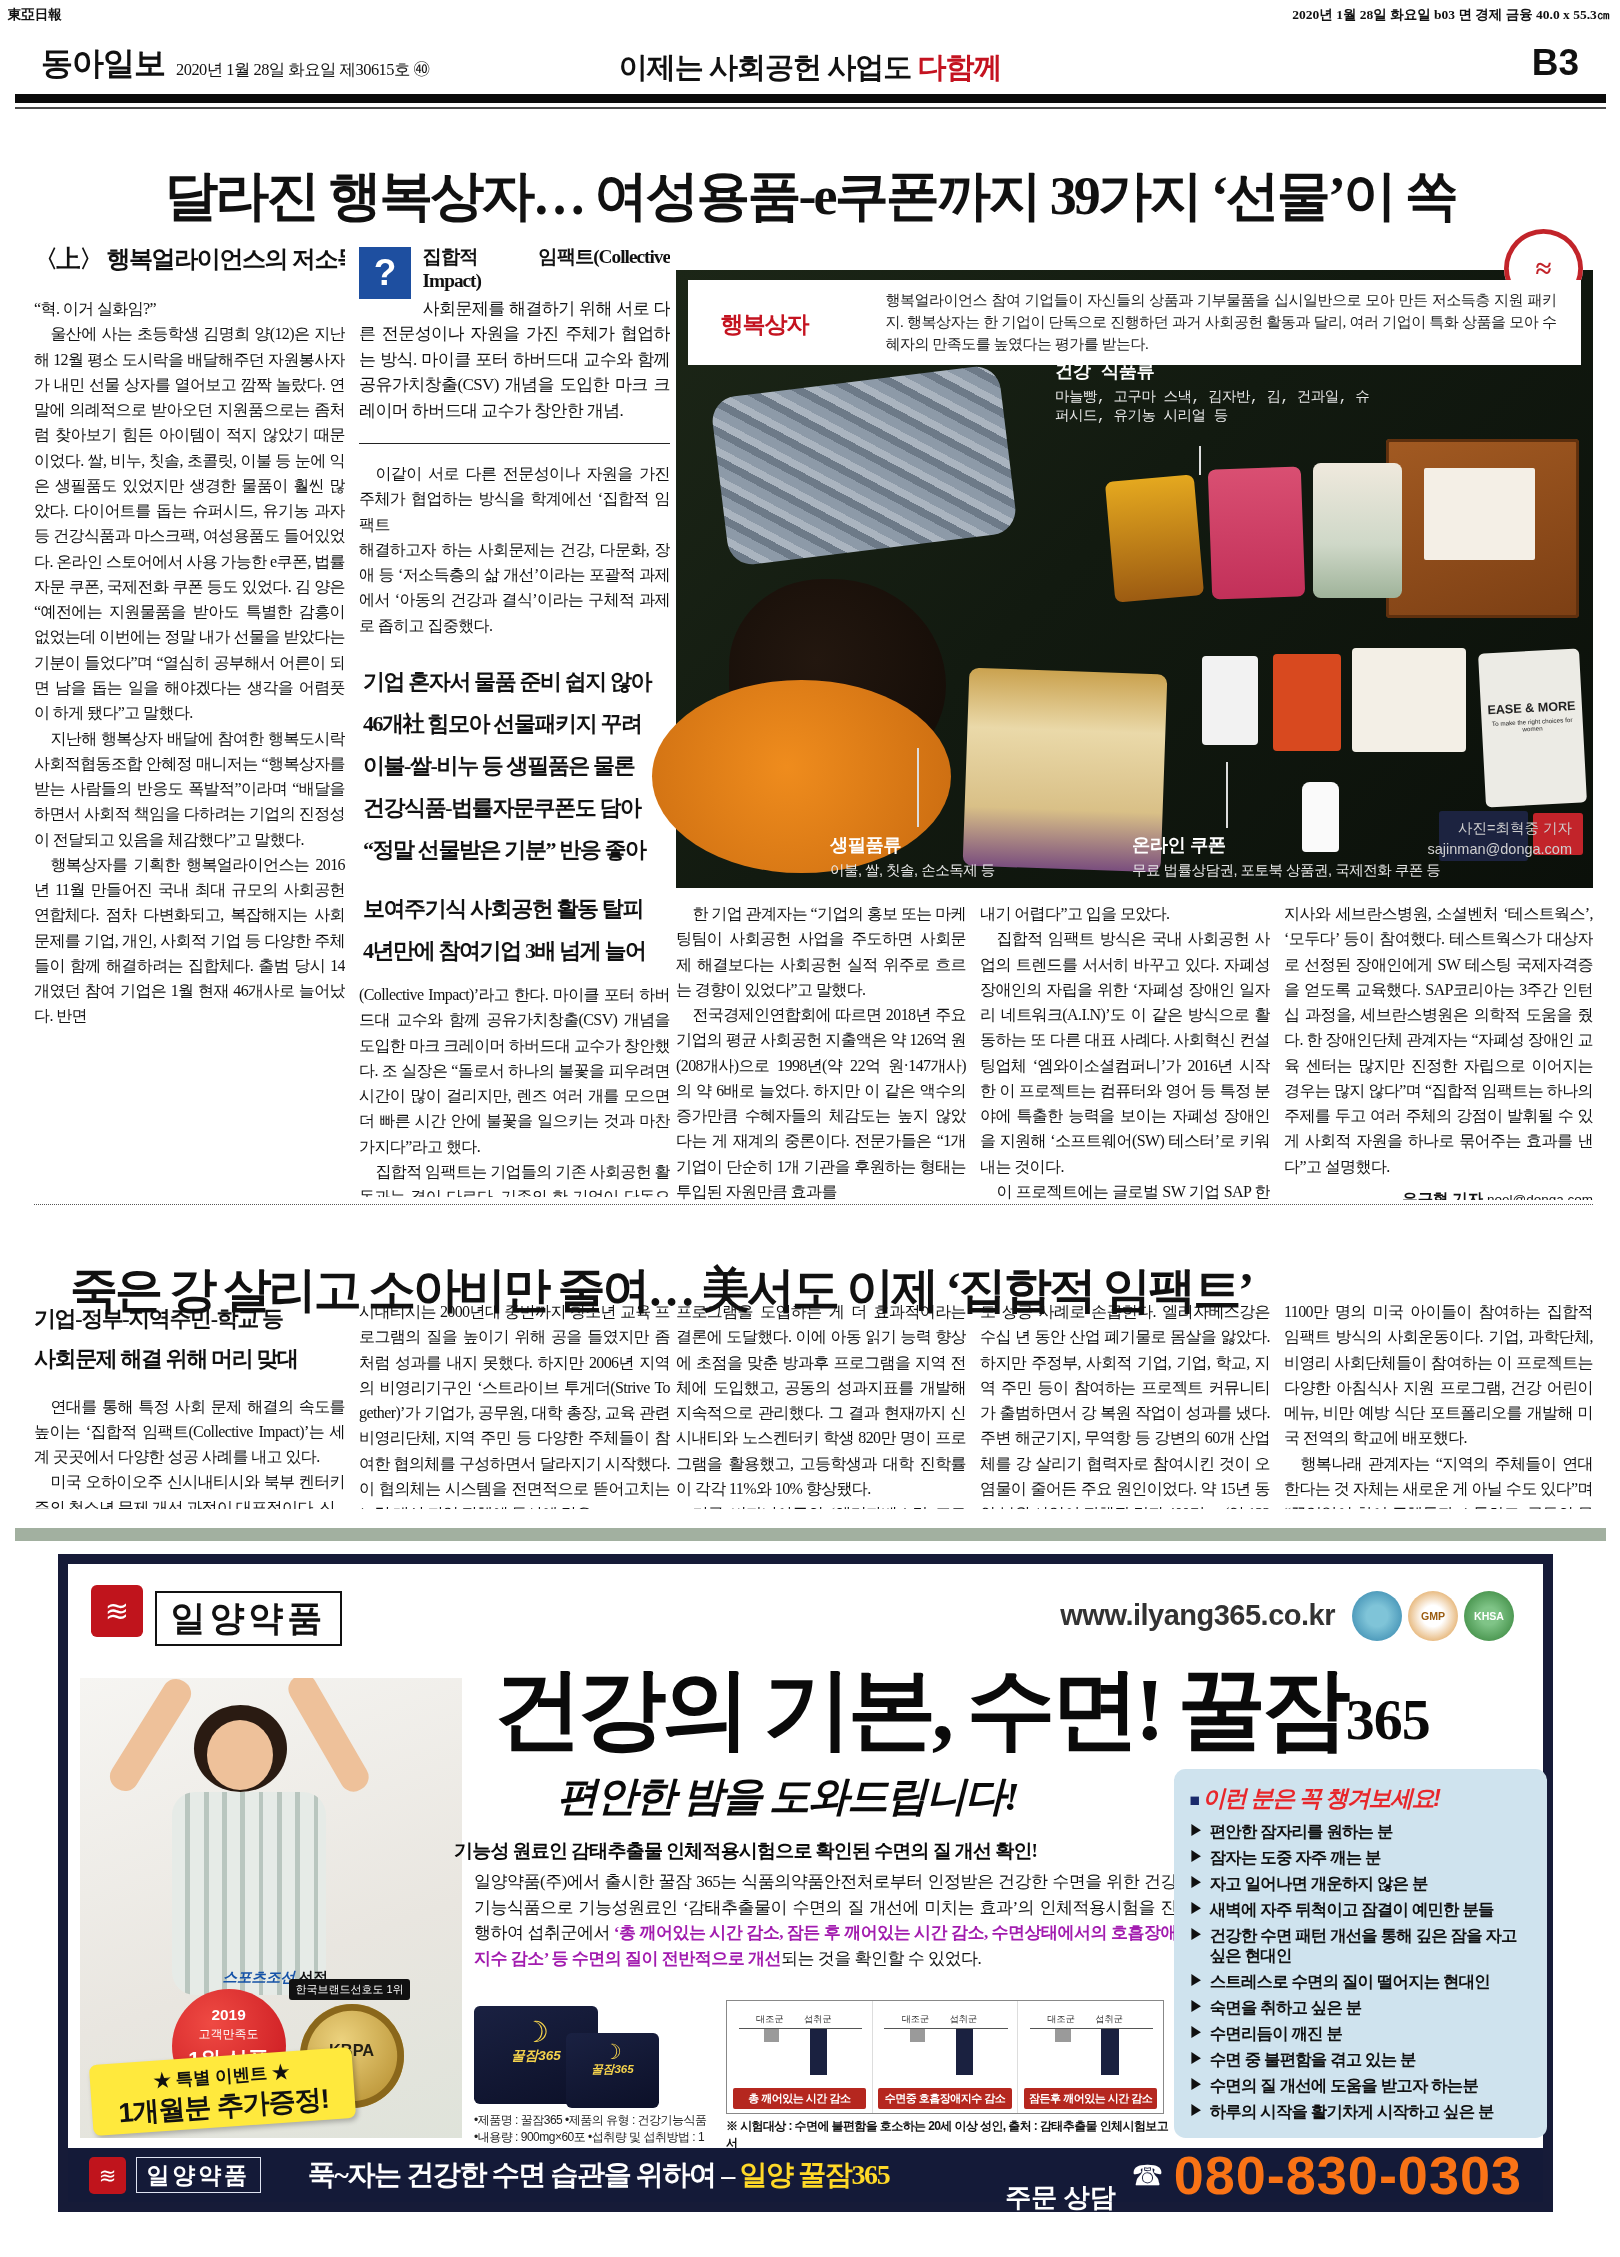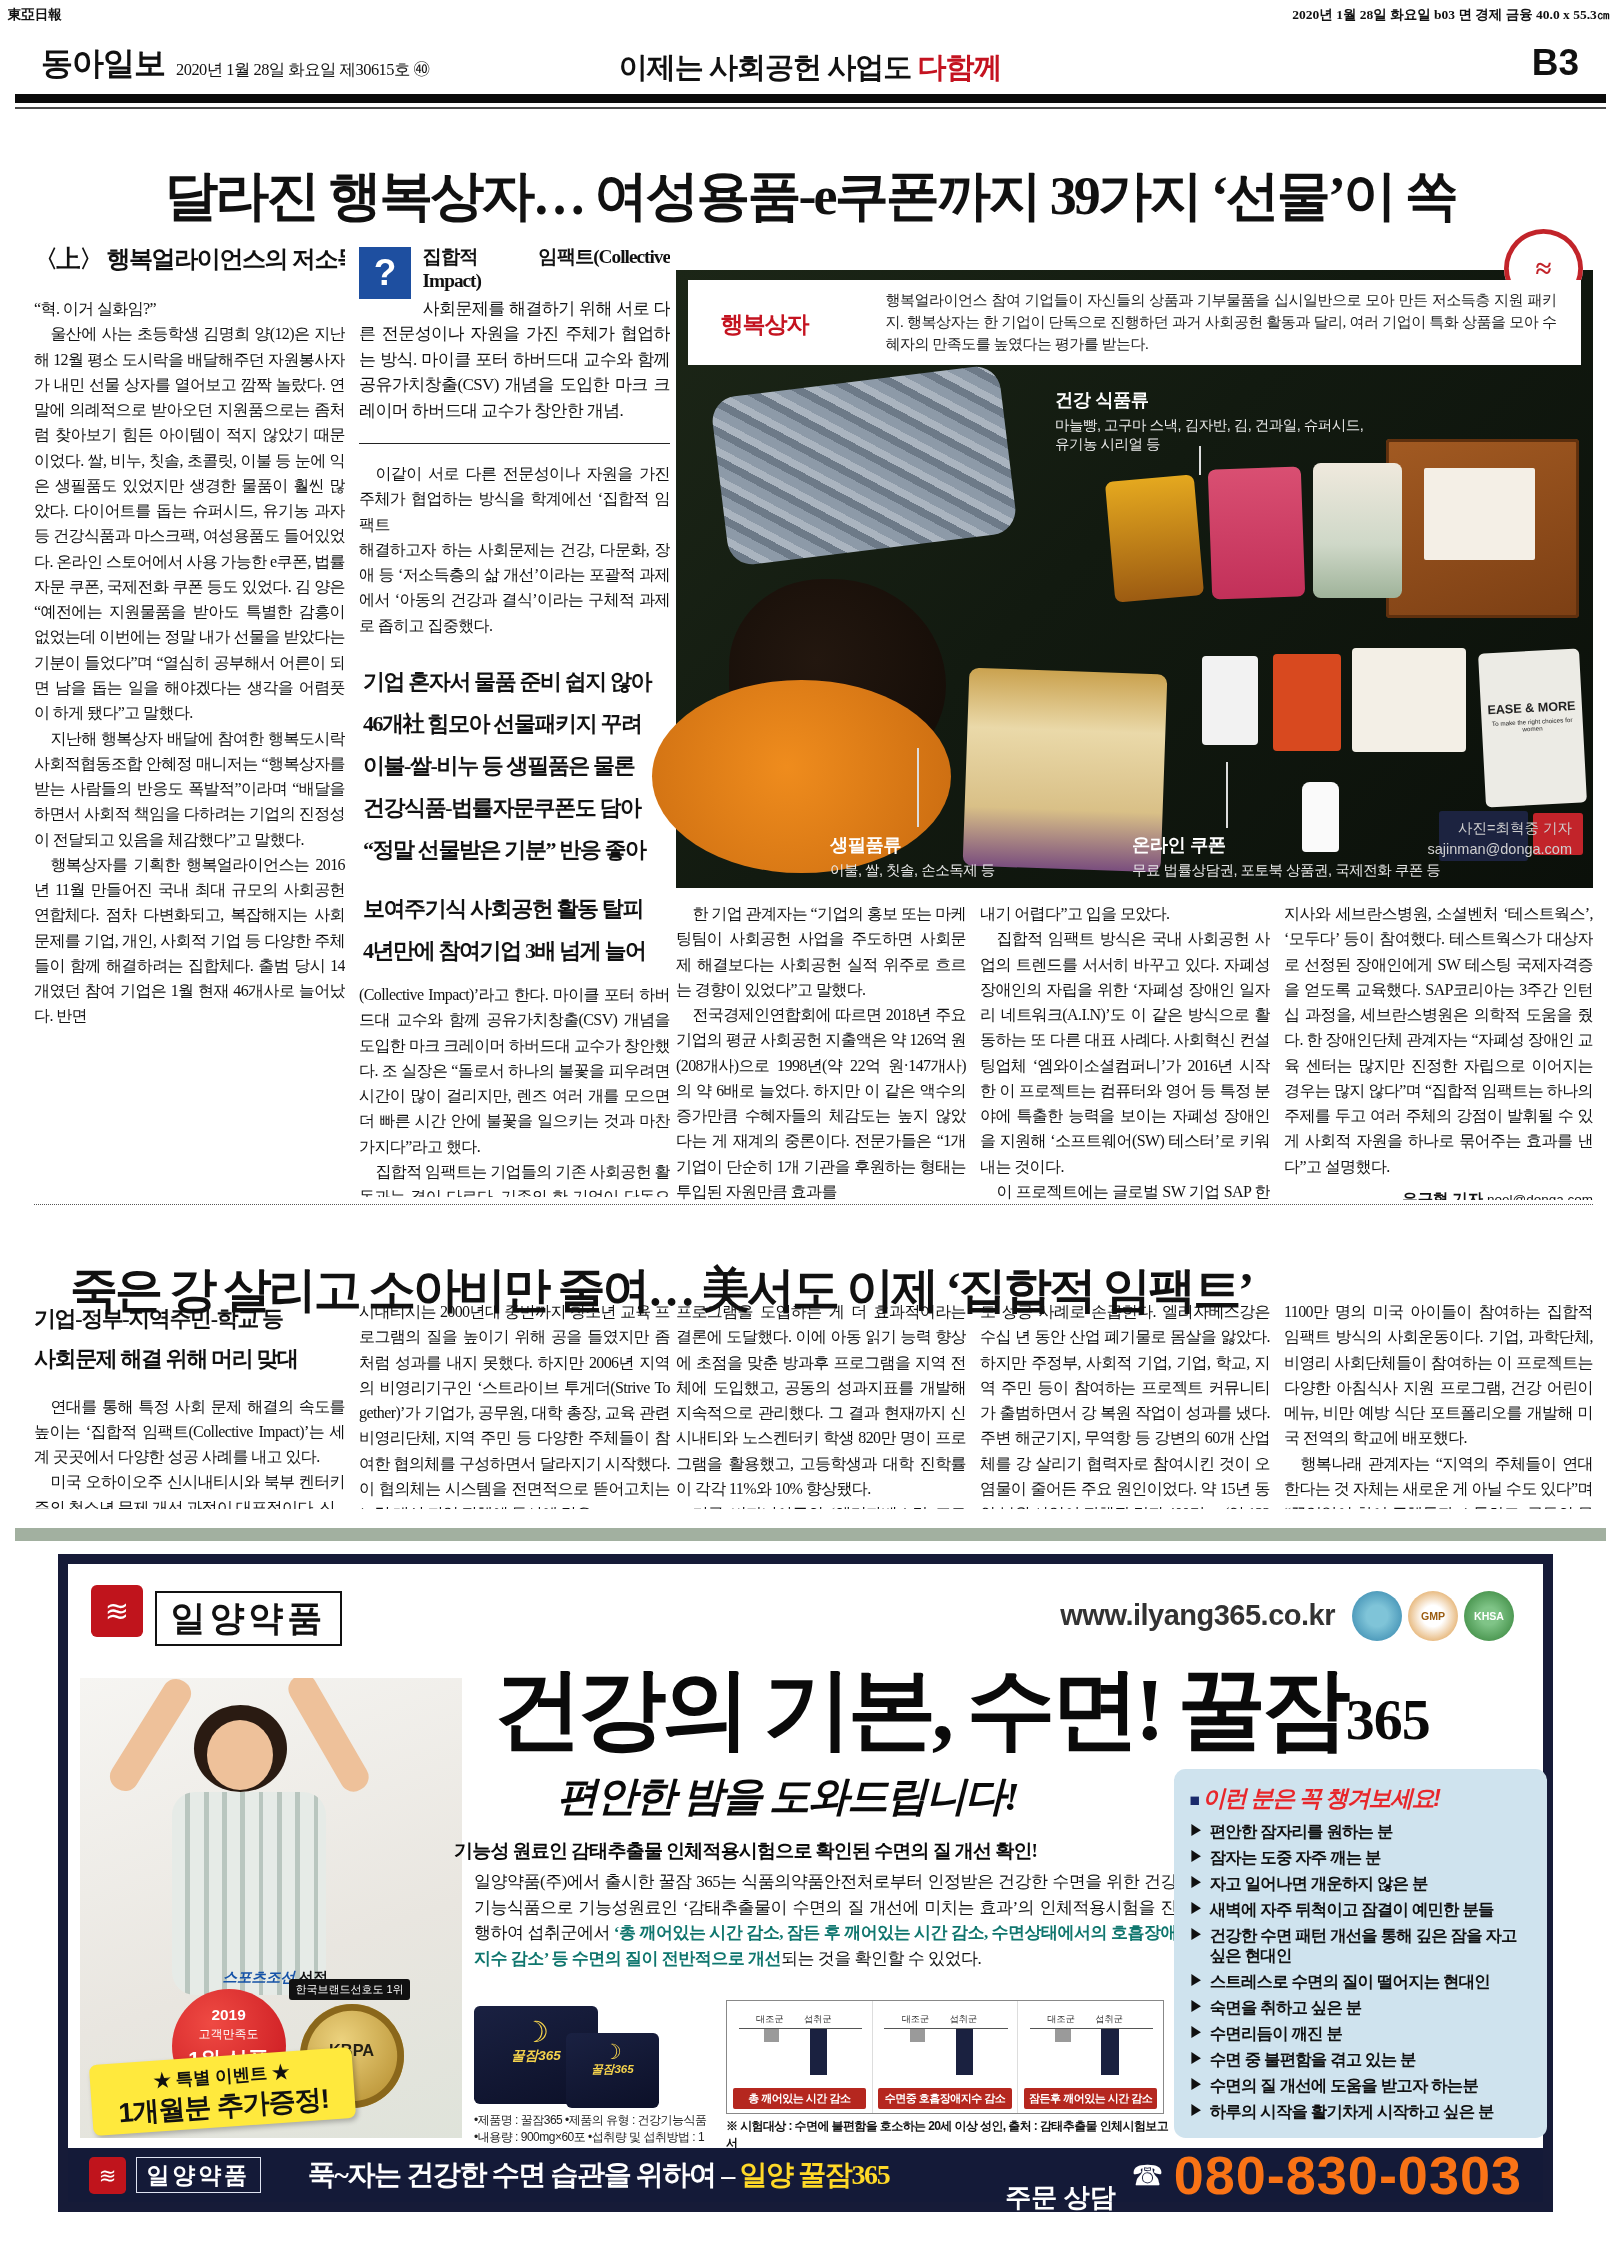--- a/index.html
+++ b/index.html
@@ -137,21 +137,21 @@
   .badge-gold .k1{font-size:16.4px;font-weight:900;margin-top:37px;color:#241f14;}
   .event{position:absolute;left:11.6px;top:378px;width:263px;height:71px;background:#ffe93d;border-radius:7.7px;
       transform:rotate(-4deg);text-align:center;box-shadow:1.9px 2.9px 5.8px rgba(0,0,0,.25);}
   .event .e1{font-size:17.4px;font-weight:900;margin-top:7.7px;}
   .event .e2{font-size:27px;font-weight:900;letter-spacing:-1px;}
   
   .feat-title{left:386px;top:274px;width:703px;font-size:19px;font-weight:900;letter-spacing:-0.8px;
       color:#0a0a0a;font-family:"Liberation Serif",serif;}
   .ad-body{left:406px;top:305px;width:703px;font-size:17px;line-height:1.5;text-align:justify;word-break:break-all;
       letter-spacing:-0.5px;color:#111;font-family:"Liberation Serif",serif;}
-  .ad-body .hl{color:#0f766e;font-weight:900;}
+  .ad-body .hl{color:#a21caf;font-weight:900;}
   .prod{position:absolute;background:linear-gradient(160deg,#1a2142,#0c1028);border-radius:5.8px;color:#f5d34c;
       text-align:center;overflow:hidden;}
   .prod .moon{font-size:29px;line-height:1;margin-top:11.6px;}
   .prod .pn{font-size:13.5px;font-style:italic;font-weight:900;}
   .prod1{left:406px;top:442px;width:124px;height:98px;}
   .prod2{left:498px;top:469px;width:93px;height:75px;}
   .prod2 .moon{font-size:21px;margin-top:7.7px;}
   .prod2 .pn{font-size:11.6px;}
   .prod-info{left:406px;top:548px;width:241px;font-size:12px;line-height:1.4;color:#222;letter-spacing:-0.5px;}
   
@@ -259,21 +259,21 @@
   <div class="pk pk-soap"></div>
   <div class="pk pk-coupon1"></div>
   <div class="pk pk-coupon2"></div>
   <div class="pk pk-stamp">≈</div>
 
   <div class="cap">
     <div class="cap-title">행복상자</div>
     <div class="cap-body">행복얼라이언스 참여 기업들이 자신들의 상품과 기부물품을 십시일반으로 모아 만든 저소득층 지원 패키지. 행복상자는 한 기업이 단독으로 진행하던 과거 사회공헌 활동과 달리, 여러 기업이 특화 상품을 모아 수혜자의 만족도를 높였다는 평가를 받는다.</div>
   </div>
 
-  <div class="ph-label" style="left:379px;top:117px;width:319px;">
+  <div class="ph-label" style="left:379px;top:88px;width:319px;font-family:Liberation Mono, monospace;">
     <div class="t">건강 식품류</div>
     <div class="d">마늘빵, 고구마 스낵, 김자반, 김, 건과일, 슈퍼시드, 유기농 시리얼 등</div>
   </div>
   <div class="connector" style="left:523px;top:176px;height:29px;"></div>
 
   <div class="ph-label" style="left:154px;top:562px;width:251px;">
     <div class="t">생필품류</div>
     <div class="d">이불, 쌀, 칫솔, 손소독제 등</div>
   </div>
   <div class="connector" style="left:241px;top:478px;height:79px;"></div>

